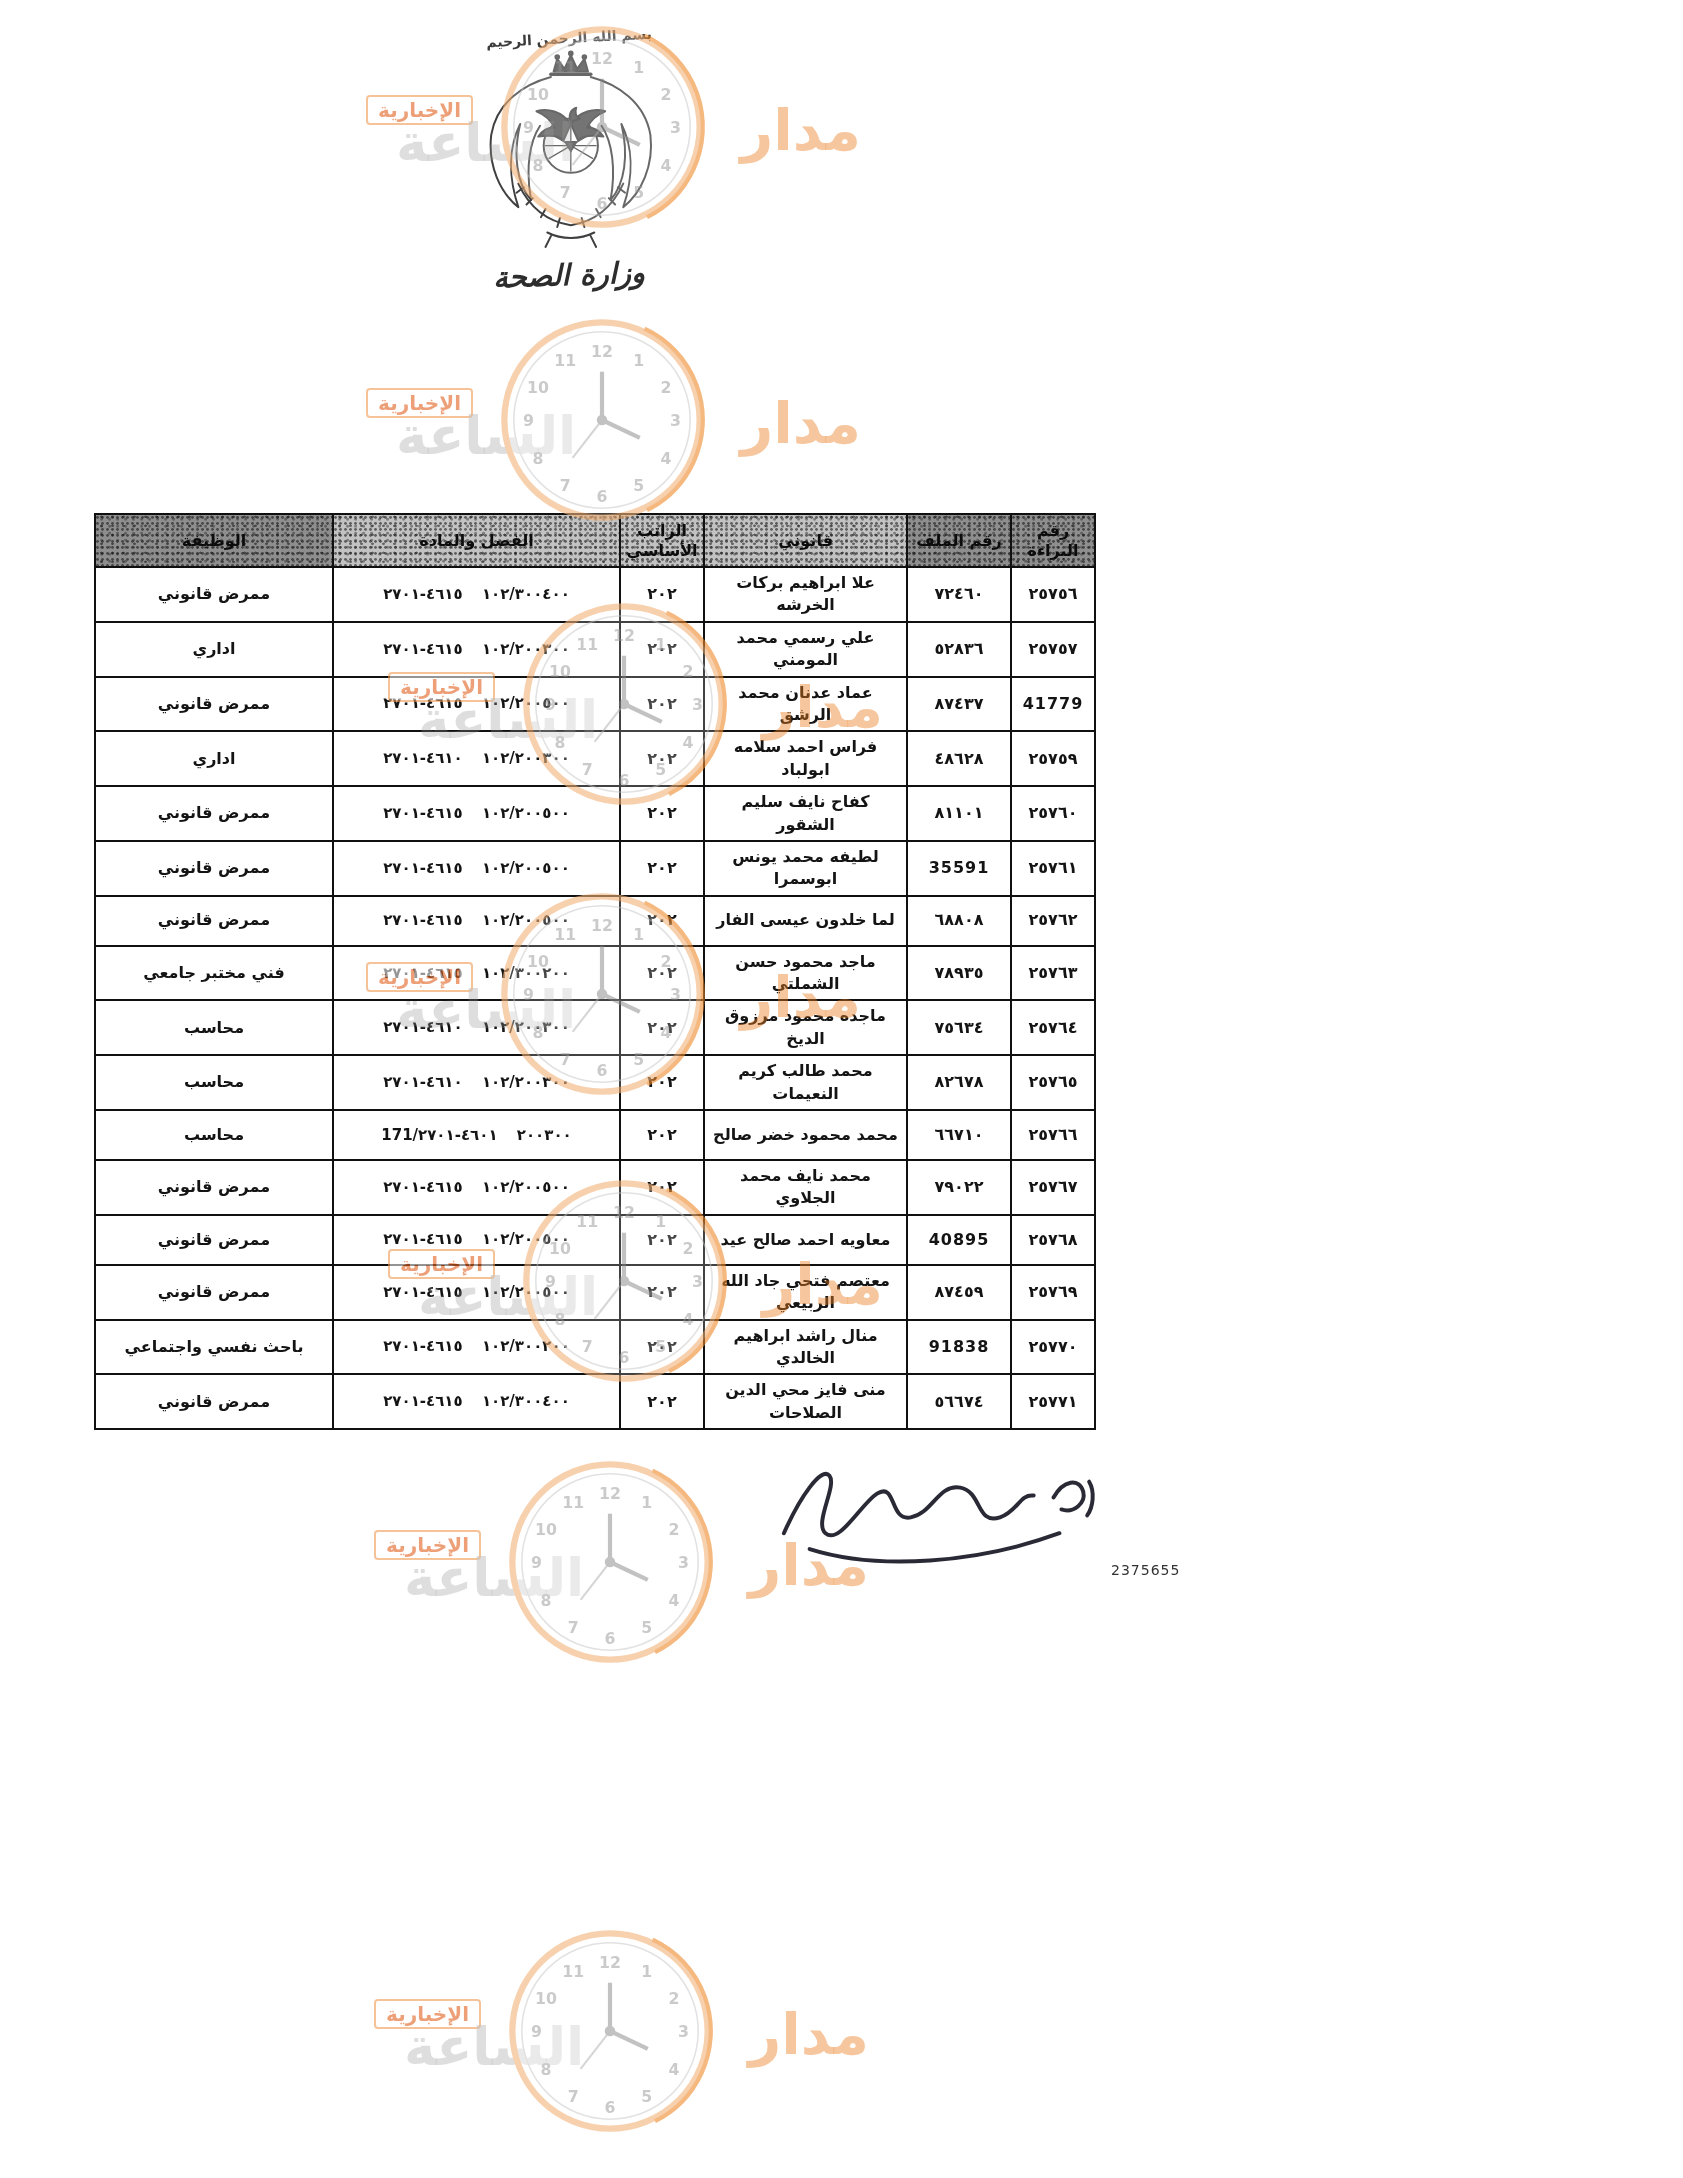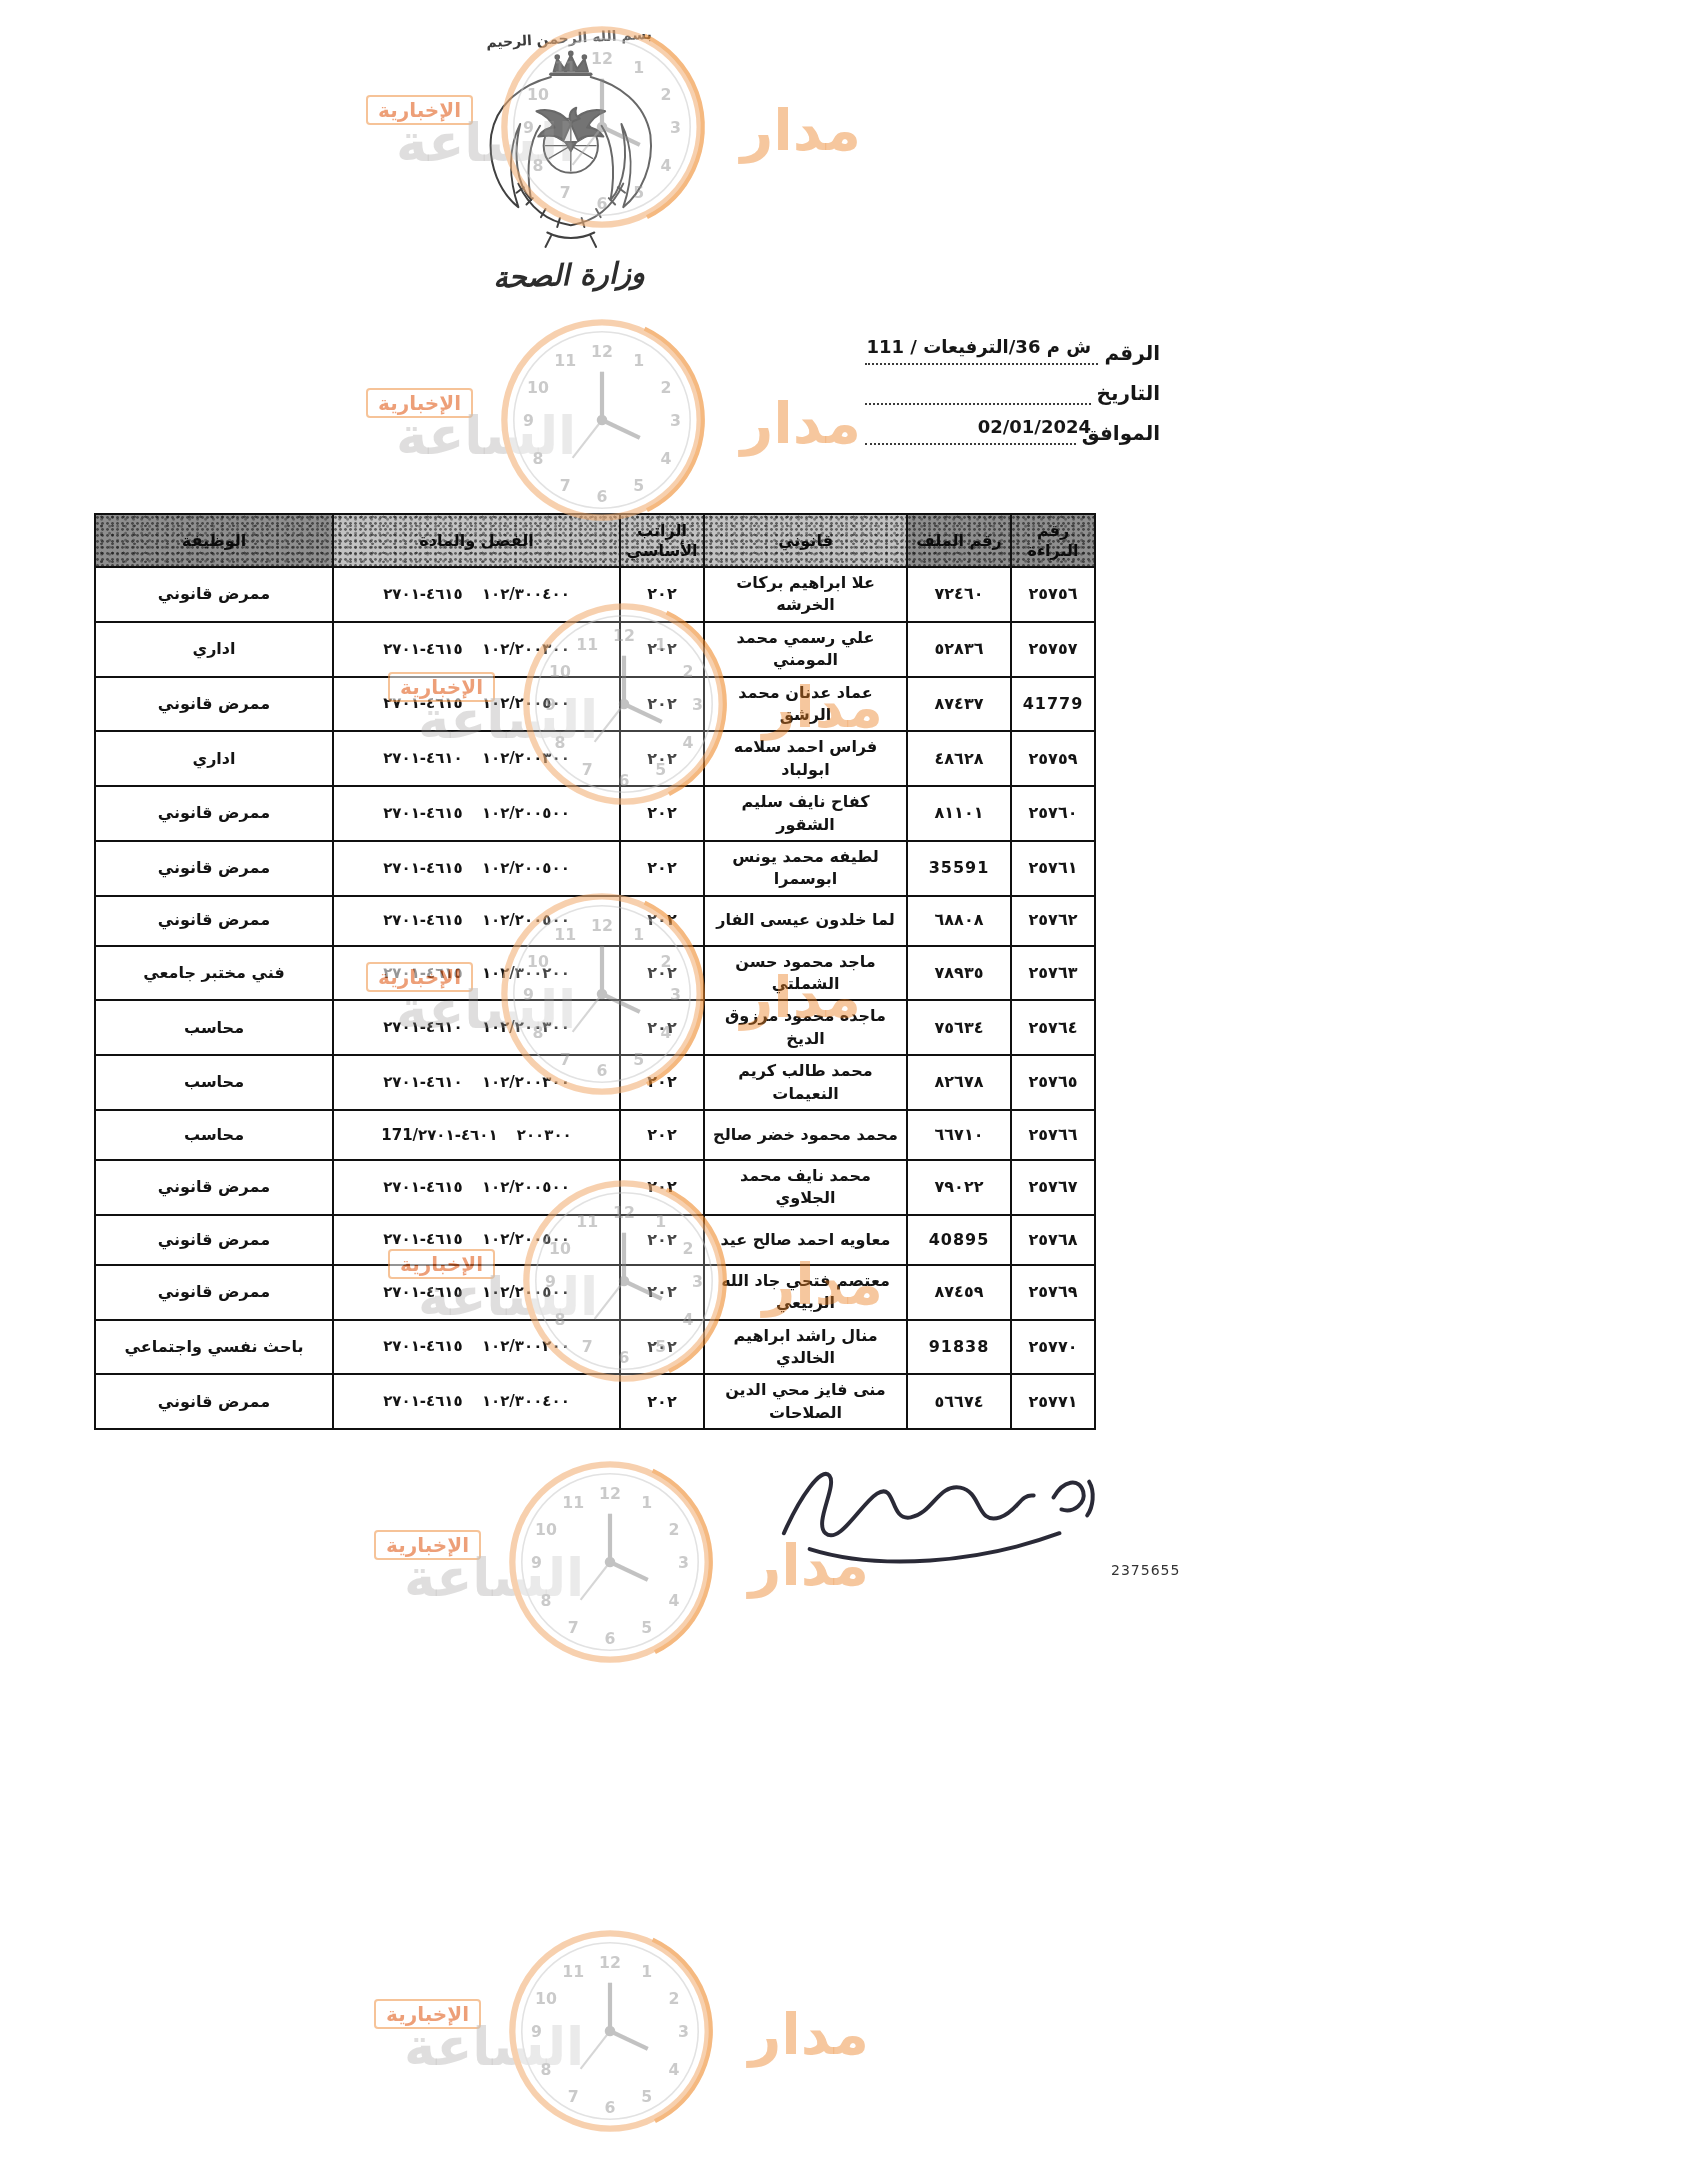--- a/index.html
+++ b/index.html
@@ -101,37 +101,20 @@
           <path d="M116 104 h12 l-6 10 z" fill="#4f4f4f"></path>
           <path d="M64 150 C76 176 96 192 122 196 C148 192 168 176 180 150"></path>
           <path d="M70 154 l-8 6 M80 166 l-7 7 M94 178 l-5 9 M110 188 l-3 10 M174 154 l8 6 M164 166 l7 7 M150 178 l5 9 M134 188 l3 10"></path>
           <path d="M96 204 C112 212 132 212 148 204 M100 208 l-6 12 M144 208 l6 12"></path>
         </g>
       </svg>
       <div class="ministry">وزارة الصحة</div>
     </div>
   </header>
 
-  <section class="ref-block">
-    <div class="ref-row">
-      <span class="ref-value">ش م 36/الترفيعات / 111</span>
-      <span class="ref-label">الرقم</span>
-      <span class="ref-dots"></span>
-    </div>
-    <div class="ref-row">
-      <span class="ref-value"></span>
-      <span class="ref-label">التاريخ</span>
-      <span class="ref-dots"></span>
-    </div>
-    <div class="ref-row">
-      <span class="ref-value">02/01/2024</span>
-      <span class="ref-label">الموافق</span>
-      <span class="ref-dots"></span>
-    </div>
-  </section>
 
   <table class="promo-table">
     <colgroup>
       <col style="width:84px">
         <col style="width:104px">
         <col style="width:203px">
       <col style="width:84px">
         <col style="width:287px">
         <col style="width:238px">
     </colgroup>

